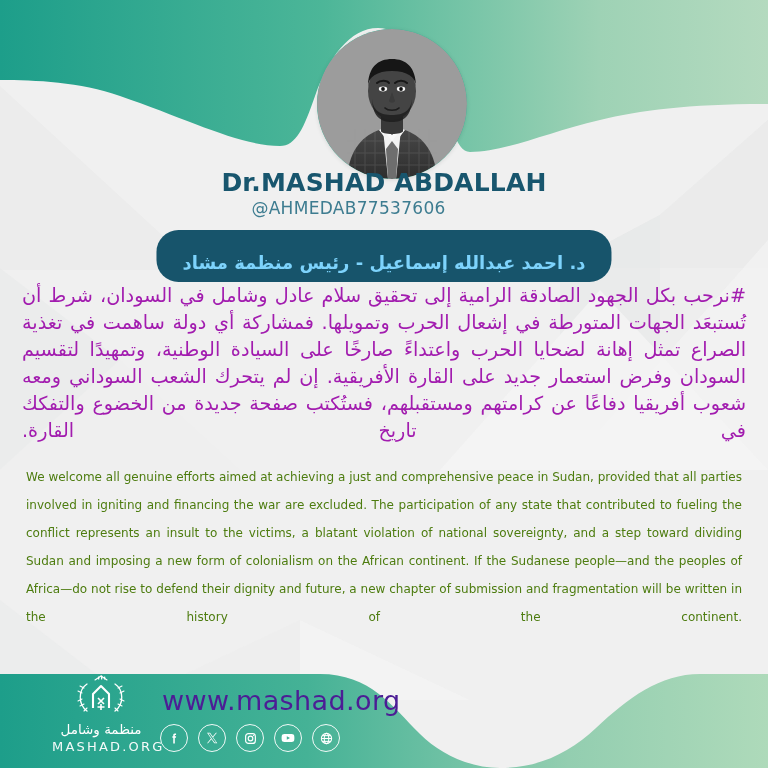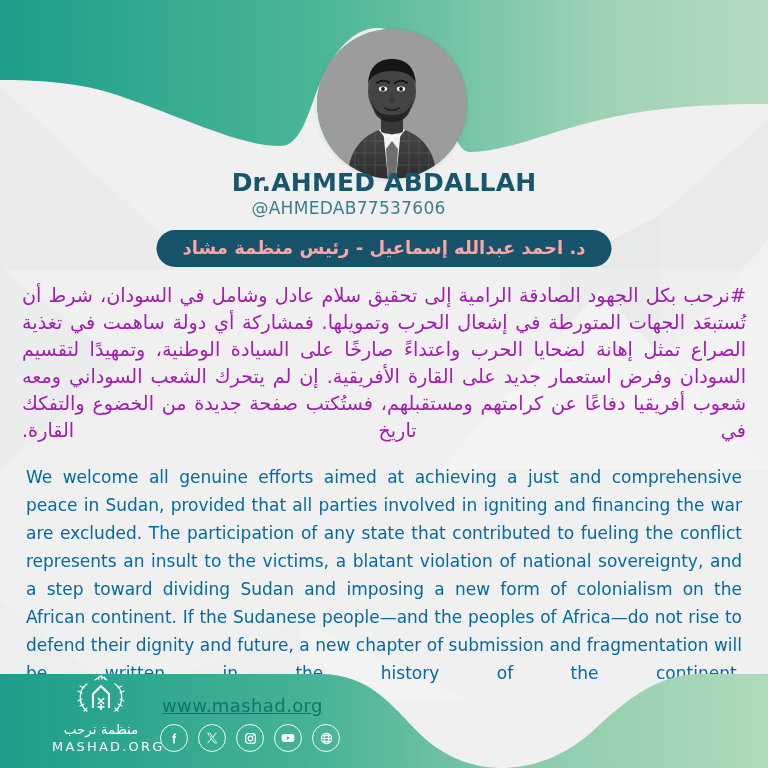--- a/index.html
+++ b/index.html
@@ -67,22 +67,22 @@
     letter-spacing: .3px;
     font-family: "DejaVu Sans", sans-serif;
   }
 
   
   .role-pill {
     position: absolute;
     top: 230px; left: 50%;
     transform: translateX(-50%);
     background: #17546b;
-    color: #fca5a5;
-    padding: 7px 26px 9px 26px;
+    color: #7dd3fc;
+    padding: 22px 26px 9px 26px;
     border-radius: 22px;
     font-size: 18px;
     font-weight: bold;
     direction: rtl;
     white-space: nowrap;
     font-family: "DejaVu Sans", sans-serif;
   }
 
   
   .arabic-body {
@@ -98,22 +98,22 @@
     font-family: "DejaVu Sans", sans-serif;
   }
 
   
   .english-body {
     position: absolute;
     top: 463px; left: 26px;
     width: 716px;
     text-align: justify;
     text-align-last: justify;
-    color: #0369a1;
-    font-size: 17px;
+    color: #4d7c0f;
+    font-size: 12px;
     line-height: 28px;
     font-family: "DejaVu Sans", sans-serif;
   }
   .english-body p { margin: 0; }
 
   
   .footer-band {
     position: absolute;
     left: 0; bottom: 0;
     width: 768px; height: 120px;
@@ -139,25 +139,24 @@
     font-size: 13px;
     letter-spacing: 2.2px;
     margin-top: 2px;
     font-family: "DejaVu Sans", sans-serif;
     opacity: .95;
   }
 
   .site-url {
     position: absolute;
     left: 162px; bottom: 52px;
-    color: #0f766e;
-    font-size: 18px;
+    color: #4c1d95;
+    font-size: 27px;
     letter-spacing: .4px;
     font-family: "DejaVu Sans", sans-serif;
-    text-decoration: underline;
   }
 
   .socials {
     position: absolute;
     left: 160px; bottom: 16px;
     display: flex;
     gap: 10px;
   }
   .soc {
     width: 28px; height: 28px;
@@ -255,21 +254,21 @@
 
         <path d="M60,54 C63,51 70,51 72,54" stroke="#241c16" stroke-width="2.1" fill="none" stroke-linecap="round"></path>
         <path d="M78,54 C81,51 87,51 90,54" stroke="#241c16" stroke-width="2.1" fill="none" stroke-linecap="round"></path>
 
         <path d="M75,63 L72,72 C73,74 77,74 78,72 Z" fill="#4a382e" opacity=".75"></path>
         <path d="M68,79 C71,82 79,82 82,79" stroke="#2a201a" stroke-width="1.7" fill="none" stroke-linecap="round"></path>
       </g>
     </svg>
   </div>
 
-  <div class="name">Dr.AHMED ABDALLAH</div>
+  <div class="name">Dr.MASHAD ABDALLAH</div>
   <div class="handle">@AHMEDAB77537606</div>
 
   <div class="role-pill">د. احمد عبدالله إسماعيل - رئيس منظمة مشاد</div>
 
   <div class="arabic-body">#نرحب بكل الجهود الصادقة الرامية إلى تحقيق سلام عادل وشامل في السودان، شرط أن تُستبعَد الجهات المتورطة في إشعال الحرب وتمويلها. فمشاركة أي دولة ساهمت في تغذية الصراع تمثل إهانة لضحايا الحرب واعتداءً صارخًا على السيادة الوطنية، وتمهيدًا لتقسيم السودان وفرض استعمار جديد على القارة الأفريقية. إن لم يتحرك الشعب السوداني ومعه شعوب أفريقيا دفاعًا عن كرامتهم ومستقبلهم، فستُكتب صفحة جديدة من الخضوع والتفكك في تاريخ القارة.</div>
 
   <div class="english-body">
     <p>We welcome all genuine efforts aimed at achieving a just and comprehensive peace in Sudan, provided that all parties involved in igniting and financing the war are excluded. The participation of any state that contributed to fueling the conflict represents an insult to the victims, a blatant violation of national sovereignty, and a step toward dividing Sudan and imposing a new form of colonialism on the African continent. If the Sudanese people—and the peoples of Africa—do not rise to defend their dignity and future, a new chapter of submission and fragmentation will be written in the history of the continent.</p>
   </div>
 
@@ -305,21 +304,21 @@
         <rect x="31" y="2.4" width="1.3" height="3.2" rx=".5"></rect>
       </g>
       <g stroke="#ffffff" stroke-width="2.1" fill="none" stroke-linejoin="round">
         <path d="M20,34 L20,20 L28,12 L36,20 L36,34"></path>
       </g>
       <g stroke="#ffffff" stroke-width="1.6" fill="none">
         <path d="M25,24 L31,30 M31,24 L25,30"></path>
         <path d="M28,30 L28,36 M24.5,33 L31.5,33"></path>
       </g>
     </svg>
-    <div class="logo-ar">منظمة نرحب</div>
+    <div class="logo-ar">منظمة وشامل</div>
     <div class="logo-en">MASHAD.ORG</div>
   </div>
 
   <div class="site-url">www.mashad.org</div>
 
   <div class="socials">
 
     <div class="soc">
       <svg viewBox="0 0 24 24" width="15" height="15" fill="#ffffff">
         <path d="M14.6 8.4h-2.1V7c0-.6.4-.8.7-.8h1.3V3.9h-1.9c-2.1 0-2.6 1.6-2.6 2.6v1.9H8.6v2.4H10V20h2.5v-9.2h1.8l.3-2.4z"></path>

